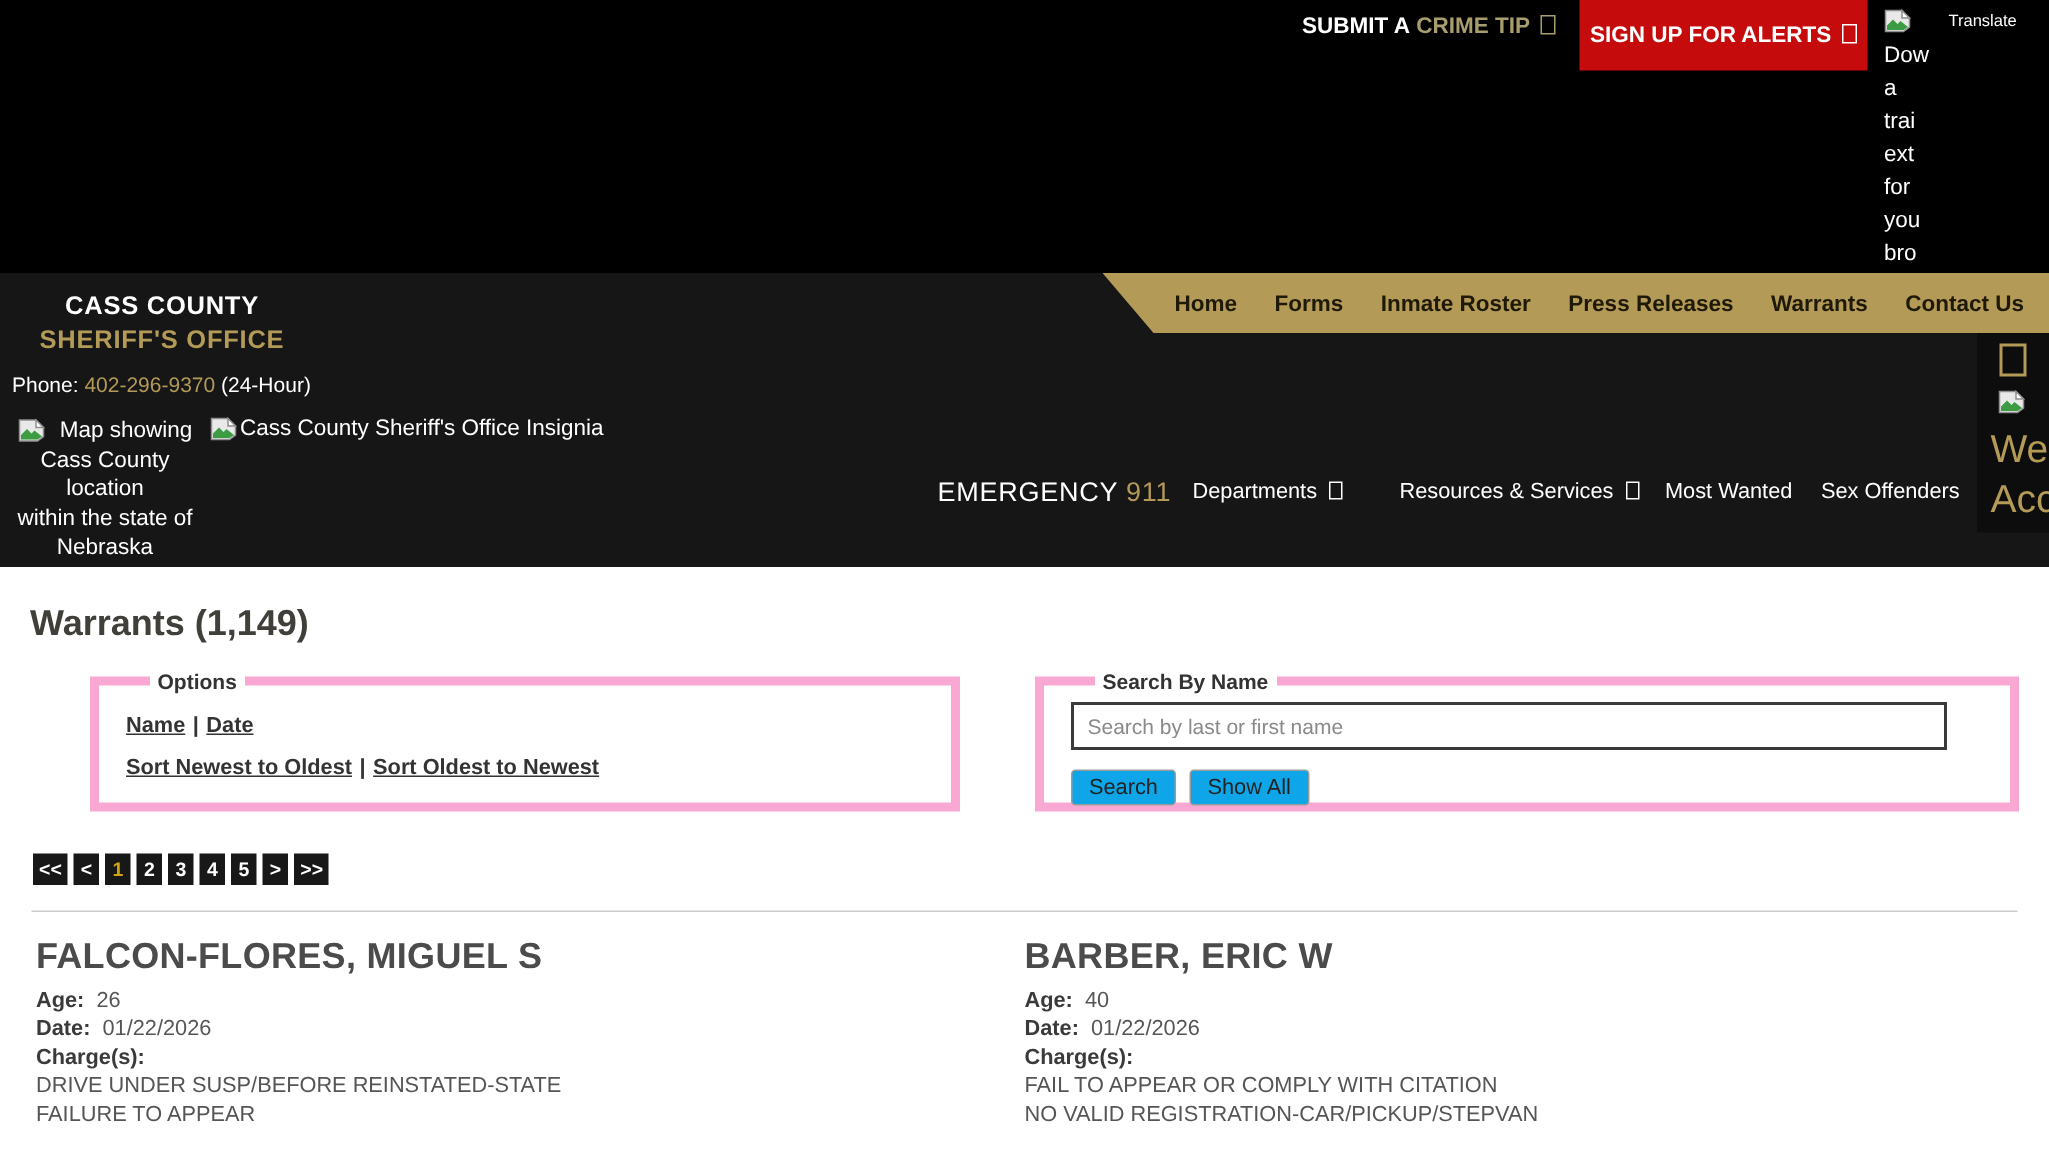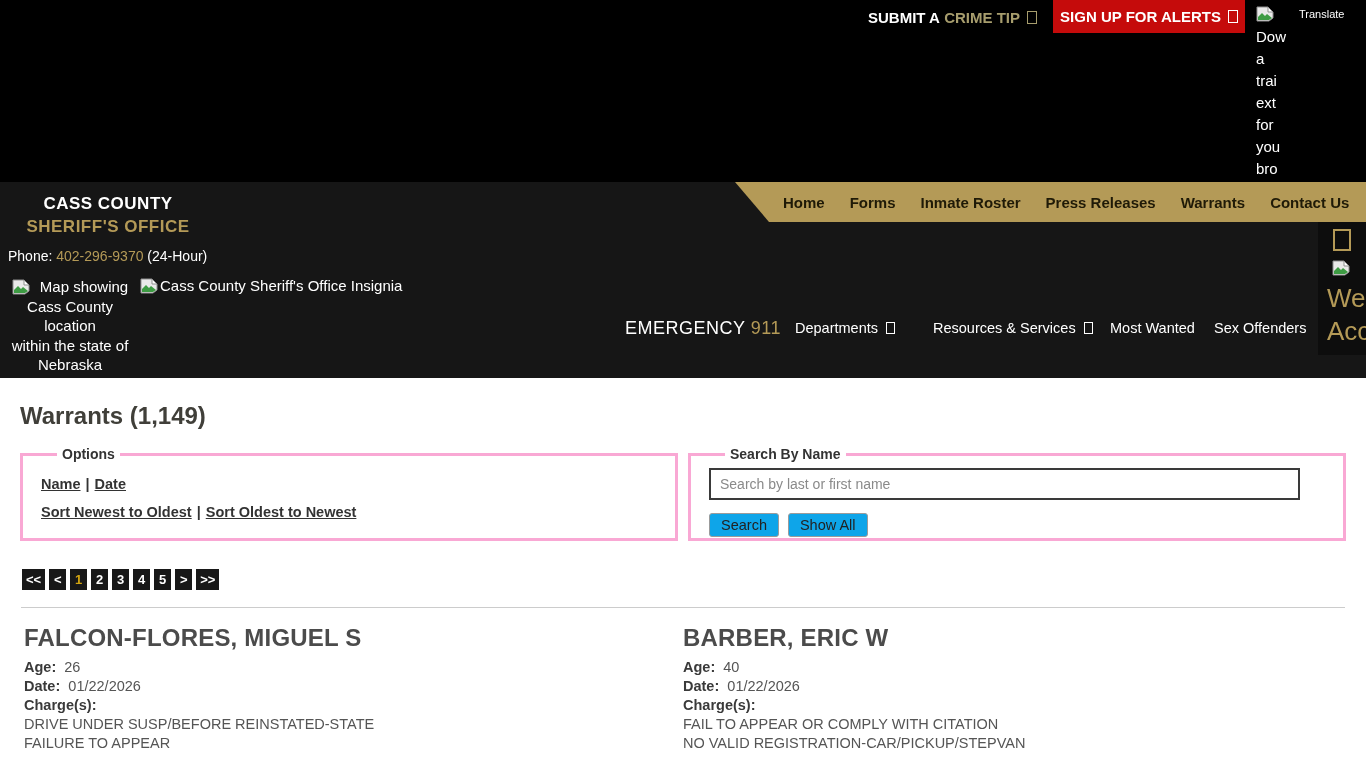--- a/index.html
+++ b/index.html
@@ -13,21 +13,21 @@
   
   .site-header { position: relative; width: 1366px; height: 378px; border-bottom: 8px solid #15803d; }
   .header-top { position: absolute; top: 0; left: 0; width: 100%; height: 182px; background: #000000; }
   .header-lower { position: absolute; top: 182px; left: 0; width: 100%; height: 196px; background: #161616; }
 
   
   .tip-link { position: absolute; top: 9px; left: 868px; font-size: 15px; font-weight: bold; color: #ffffff; white-space: nowrap; cursor: pointer; }
   .tip-accent { color: #a79d6d; }
   .tofu { display: inline-block; width: 10px; height: 13px; border: 1px solid currentColor; margin-left: 7px; vertical-align: -1px; }
   .tip-link .tofu { color: #a79d6d; }
-  .alerts-button { position: absolute; top: 0; left: 1053px; width: 192px; height: 33px; background: #c50b0b; color: #ffffff; font-size: 15px; font-weight: bold; text-align: center; line-height: 33px; white-space: nowrap; cursor: pointer; border: none; }
+  .alerts-button { position: absolute; top: 0; left: 1053px; width: 192px; height: 47px; background: #c50b0b; color: #ffffff; font-size: 15px; font-weight: bold; text-align: center; line-height: 33px; white-space: nowrap; cursor: pointer; border: none; }
   .translate-block { position: absolute; top: 6px; left: 1256px; width: 108px; color: #ffffff; }
   .translate-row { display: flex; align-items: center; gap: 25px; font-size: 11px; cursor: pointer; }
   .translate-alt { width: 37px; overflow: hidden; text-align: left; font-size: 15px; line-height: 22px; margin-top: 4px; white-space: nowrap; }
   .translate-alt div { overflow: hidden; }
 
   
   .broken-img { display: inline-block; flex: 0 0 auto; }
 
   
   .gold-nav {
@@ -63,21 +63,21 @@
   
   .access-panel { position: absolute; top: 222px; left: 1318px; width: 90px; height: 133px; background: #0d0d0d; }
   .search-tofu { width: 18px; height: 22px; border: 2px solid #b49a57; margin: 7px 0 9px 15px; cursor: pointer; }
   .access-panel .broken-img { margin-left: 14px; }
   .access-text { margin-top: 2px; padding-left: 9px; width: 90px; overflow: hidden; color: #b49a57; font-size: 26px; line-height: 33px; white-space: nowrap; }
 
   
   .main-title { margin: 24px 0 16px 20px; font-size: 24px; font-weight: bold; color: #403f39; }
 
   .panels { display: flex; gap: 10px; margin: 0 20px; }
-  .panels fieldset { flex: 1; border: 3px solid #f9a8d4; height: 95px; padding: 6px 18px; }
+  .panels fieldset { flex: 1; border: 6px solid #f9a8d4; height: 95px; padding: 6px 18px; margin-left: 40px; }
   .panels legend { font-size: 14px; font-weight: bold; color: #333333; padding: 0 5px; margin-left: 16px; }
   .opt-row { font-size: 14.5px; color: #333333; margin-top: 8px; font-weight: bold; }
   .opt-row a { color: #333333; text-decoration: underline; cursor: pointer; }
   .opt-sep { margin: 0 5px; }
   .opt-row2 { margin-top: 12px; }
 
   .search-input { width: 608px; max-width: 96%; height: 32px; border: 2px solid #3a3a3a; font-size: 14px; padding: 0 9px; color: #333; font-family: "Liberation Sans", sans-serif; }
   .search-input::placeholder { color: #8a8a8a; }
   .btn-row { margin-top: 13px; display: flex; gap: 9px; }
   .btn { font-size: 14.5px; color: #222222; background: #0ea5e9; border: 1px solid #9b9b9b; border-radius: 3px; padding: 3px 11px; cursor: pointer; font-family: "Liberation Sans", sans-serif; }

